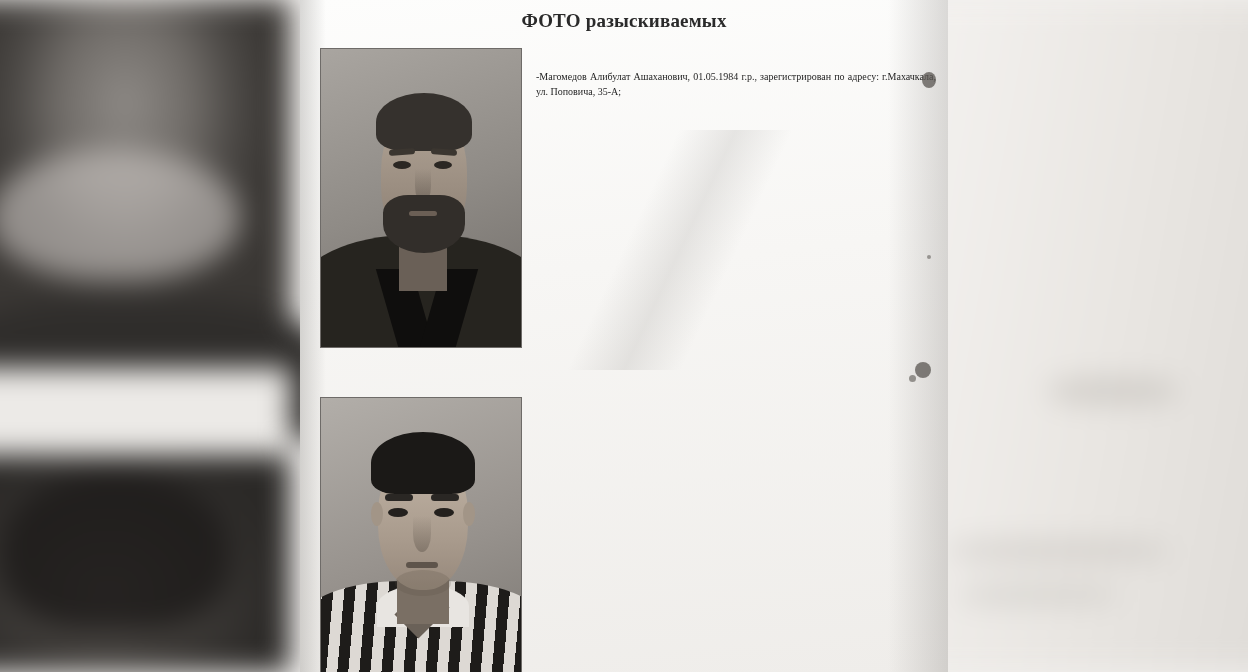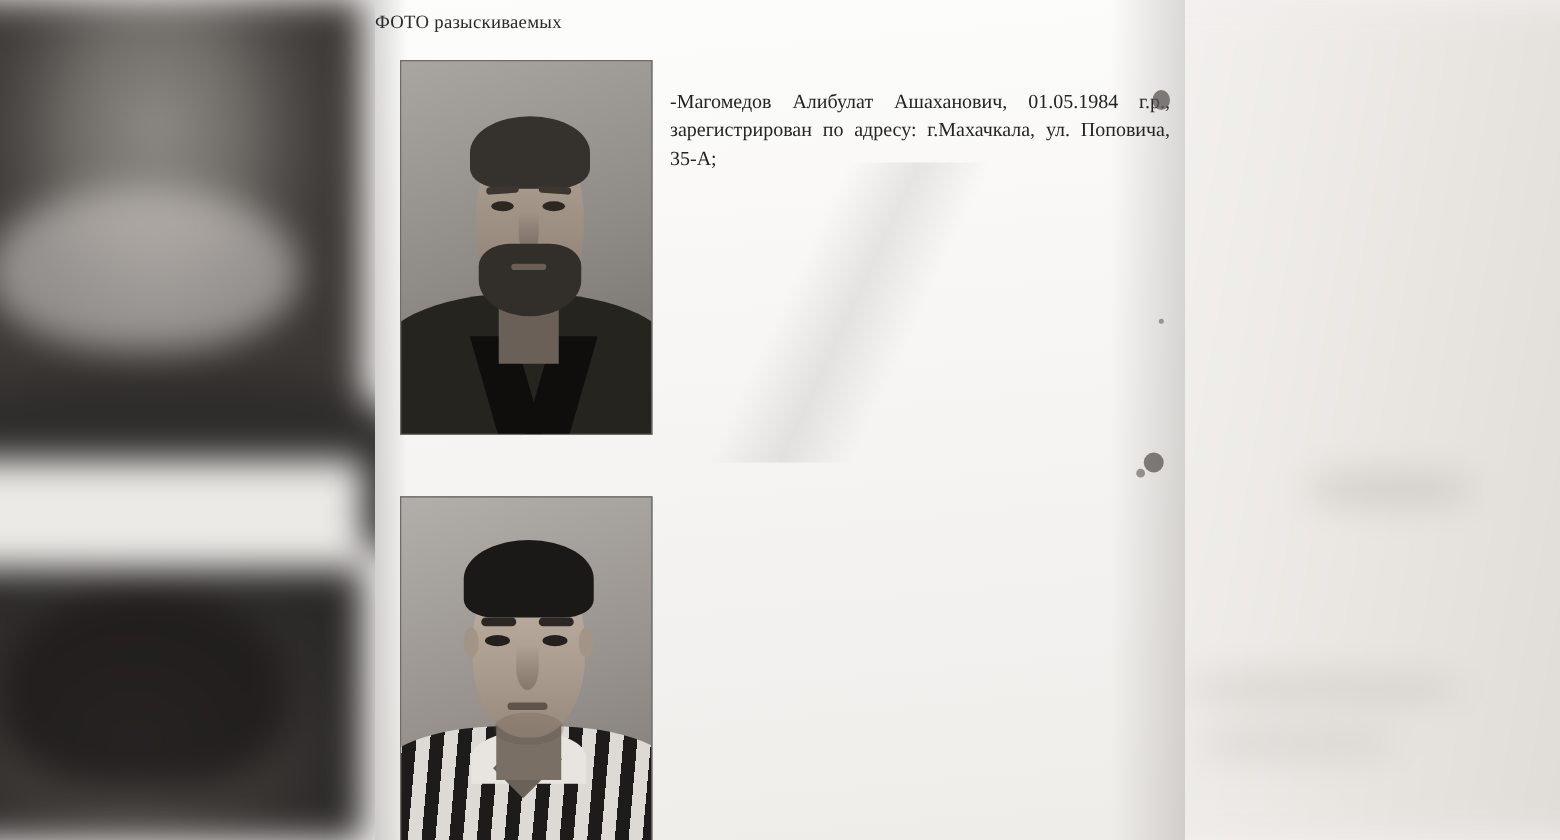--- a/index.html
+++ b/index.html
@@ -116,24 +116,25 @@
     position: absolute; left: 150px; top: 130px; width: 460px; height: 240px;
     background: linear-gradient(115deg, rgba(150,147,143,0) 40%, rgba(150,147,143,.20) 50%, rgba(150,147,143,0) 60%);
     pointer-events: none;
   }
 
   
   .doc-title {
     position: absolute;
     left: 0; top: 10px;
     width: 648px;
-    text-align: left;
-    font-size: 15px;
+    text-align: center;
+    font-size: 19px;
     color: #2a2a2a;
     letter-spacing: .2px;
+    font-weight: bold;
   }
 
   
   .photo-frame {
     position: absolute;
     border: 1px solid #6e6b68;
     overflow: hidden;
     background: #8c8884;
   }
   #photo1 { left: 20px; top: 48px; width: 200px; height: 298px; }
@@ -260,21 +261,21 @@
     background: #5e544b; border-radius: 4px;
   }
   .p2-chin {
     position: absolute; left: 74px; top: 172px; width: 56px; height: 26px;
     background: rgba(90,80,70,.22); border-radius: 50%;
   }
 
   
   .entry {
     position: absolute;
-    font-size: 16px;
+    font-size: 10px;
     line-height: 1.45;
     color: #242424;
     text-align: justify;
   }
   #entry1 { left: 236px; top: 70px; width: 400px; }
   #entry2 { left: 236px; top: 425px; width: 400px; }
 
   
   .artifact {
     position: absolute;

